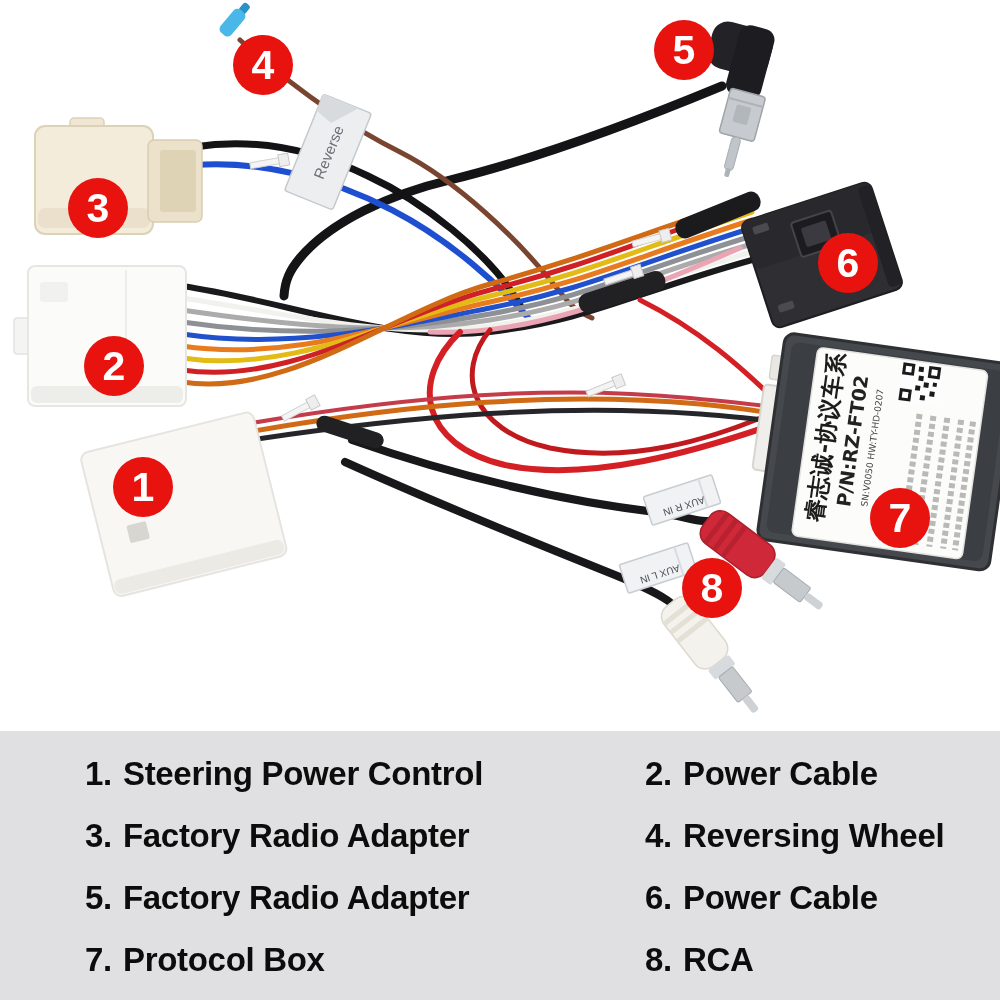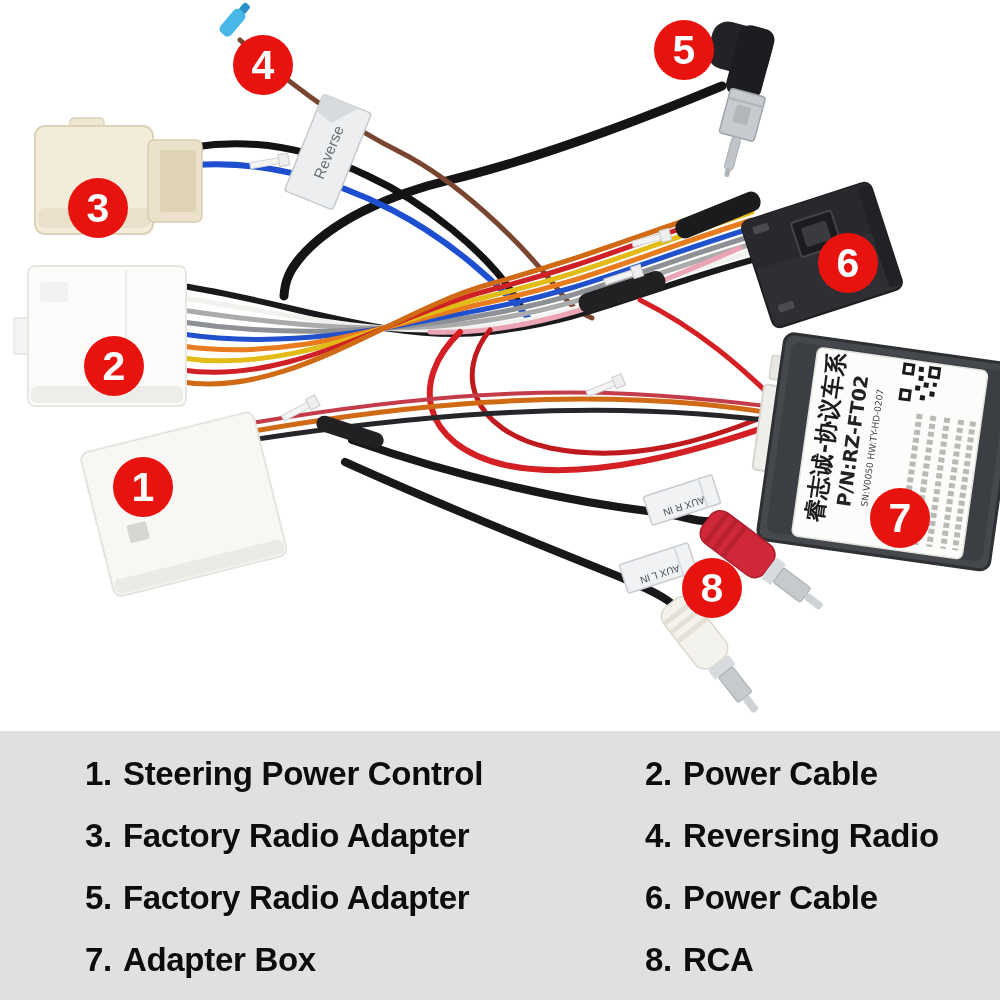--- a/index.html
+++ b/index.html
@@ -256,33 +256,33 @@
       <div class="legend-item">
         <span class="num">2.</span>
         <span>Power Cable</span>
       </div>
       <div class="legend-item">
         <span class="num">3.</span>
         <span>Factory Radio Adapter</span>
       </div>
       <div class="legend-item">
         <span class="num">4.</span>
-        <span>Reversing Radio</span>
+        <span>Reversing Wheel</span>
       </div>
       <div class="legend-item">
         <span class="num">5.</span>
         <span>Factory Radio Adapter</span>
       </div>
       <div class="legend-item">
         <span class="num">6.</span>
         <span>Power Cable</span>
       </div>
       <div class="legend-item">
         <span class="num">7.</span>
-        <span>Adapter Box</span>
+        <span>Protocol Box</span>
       </div>
       <div class="legend-item">
         <span class="num">8.</span>
         <span>RCA</span>
       </div>
     </div>
   </div>
 
 </div>
 

